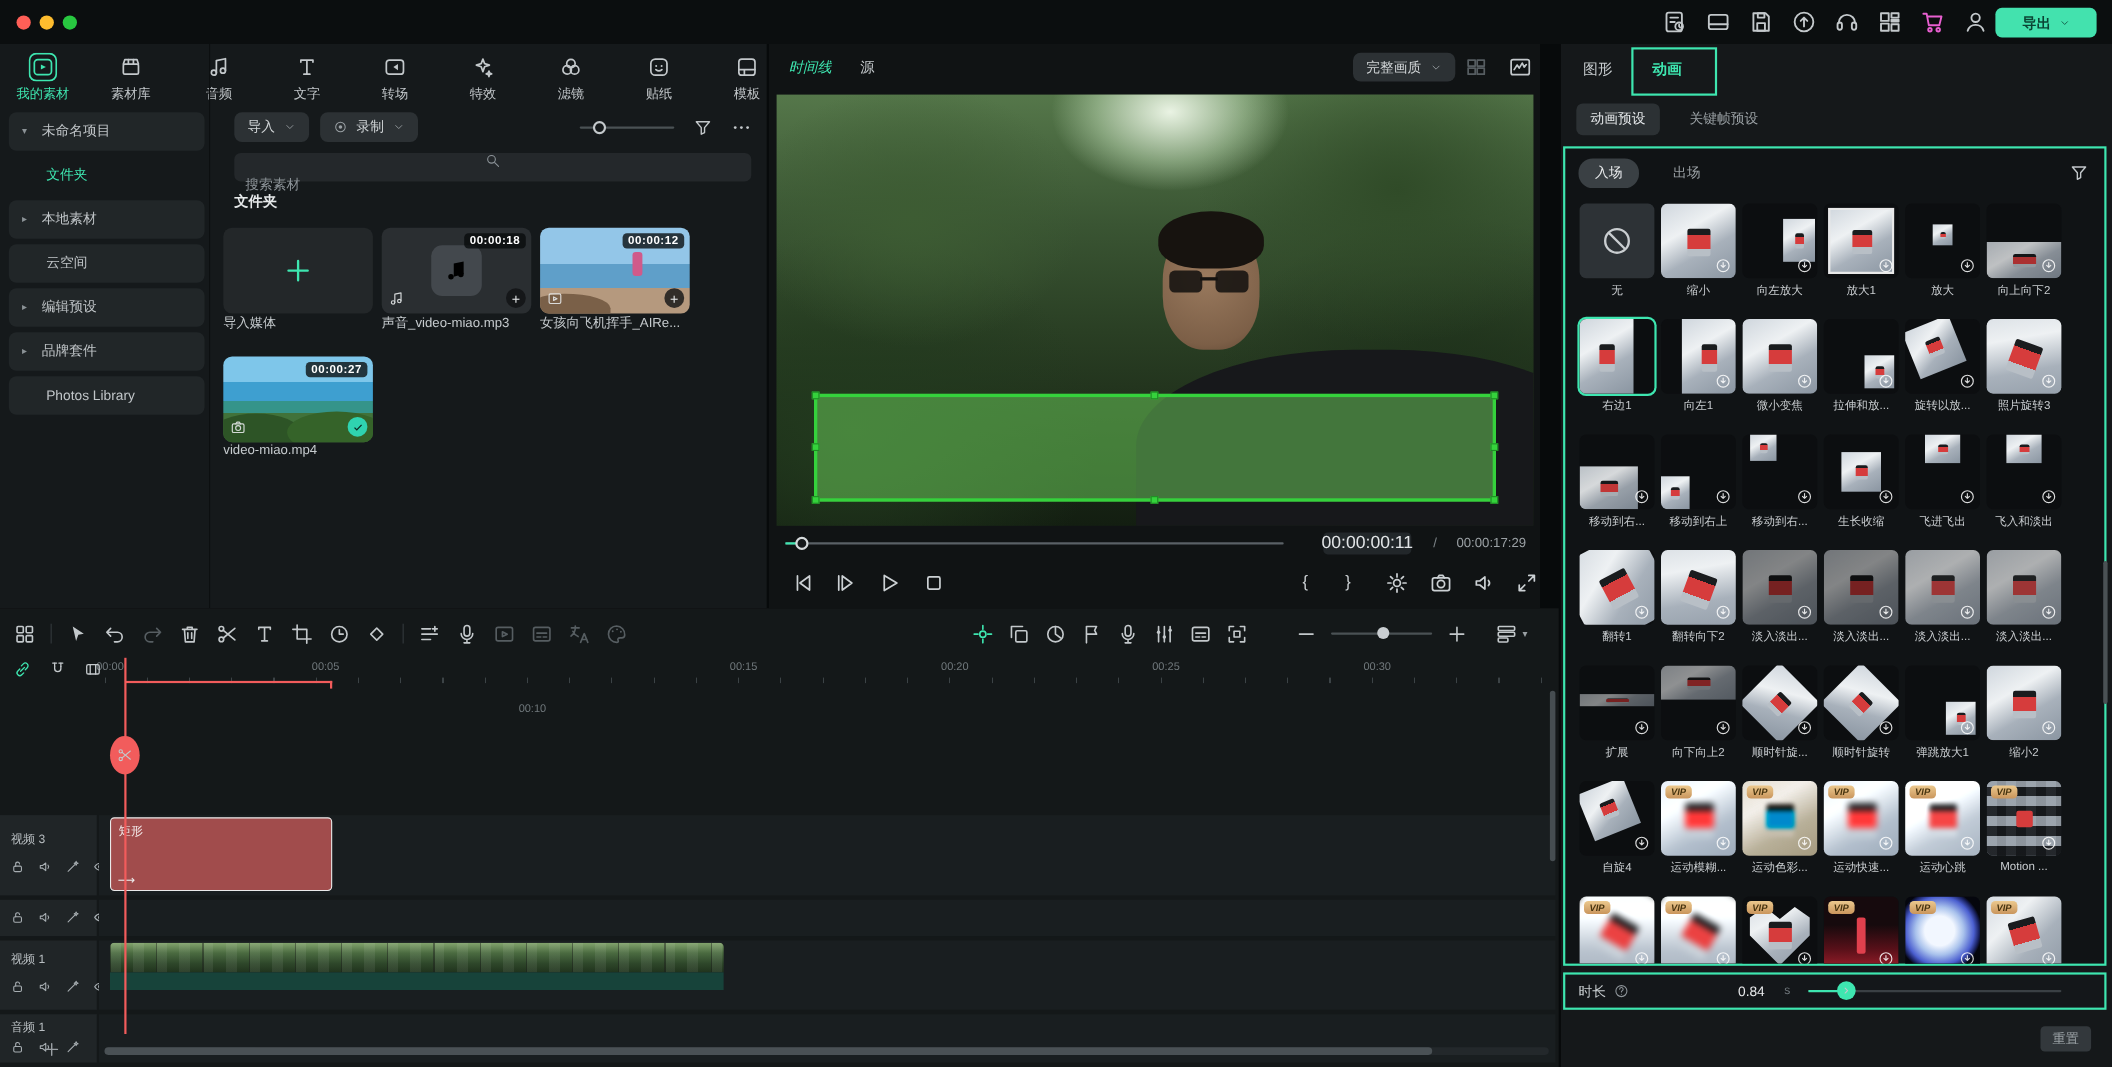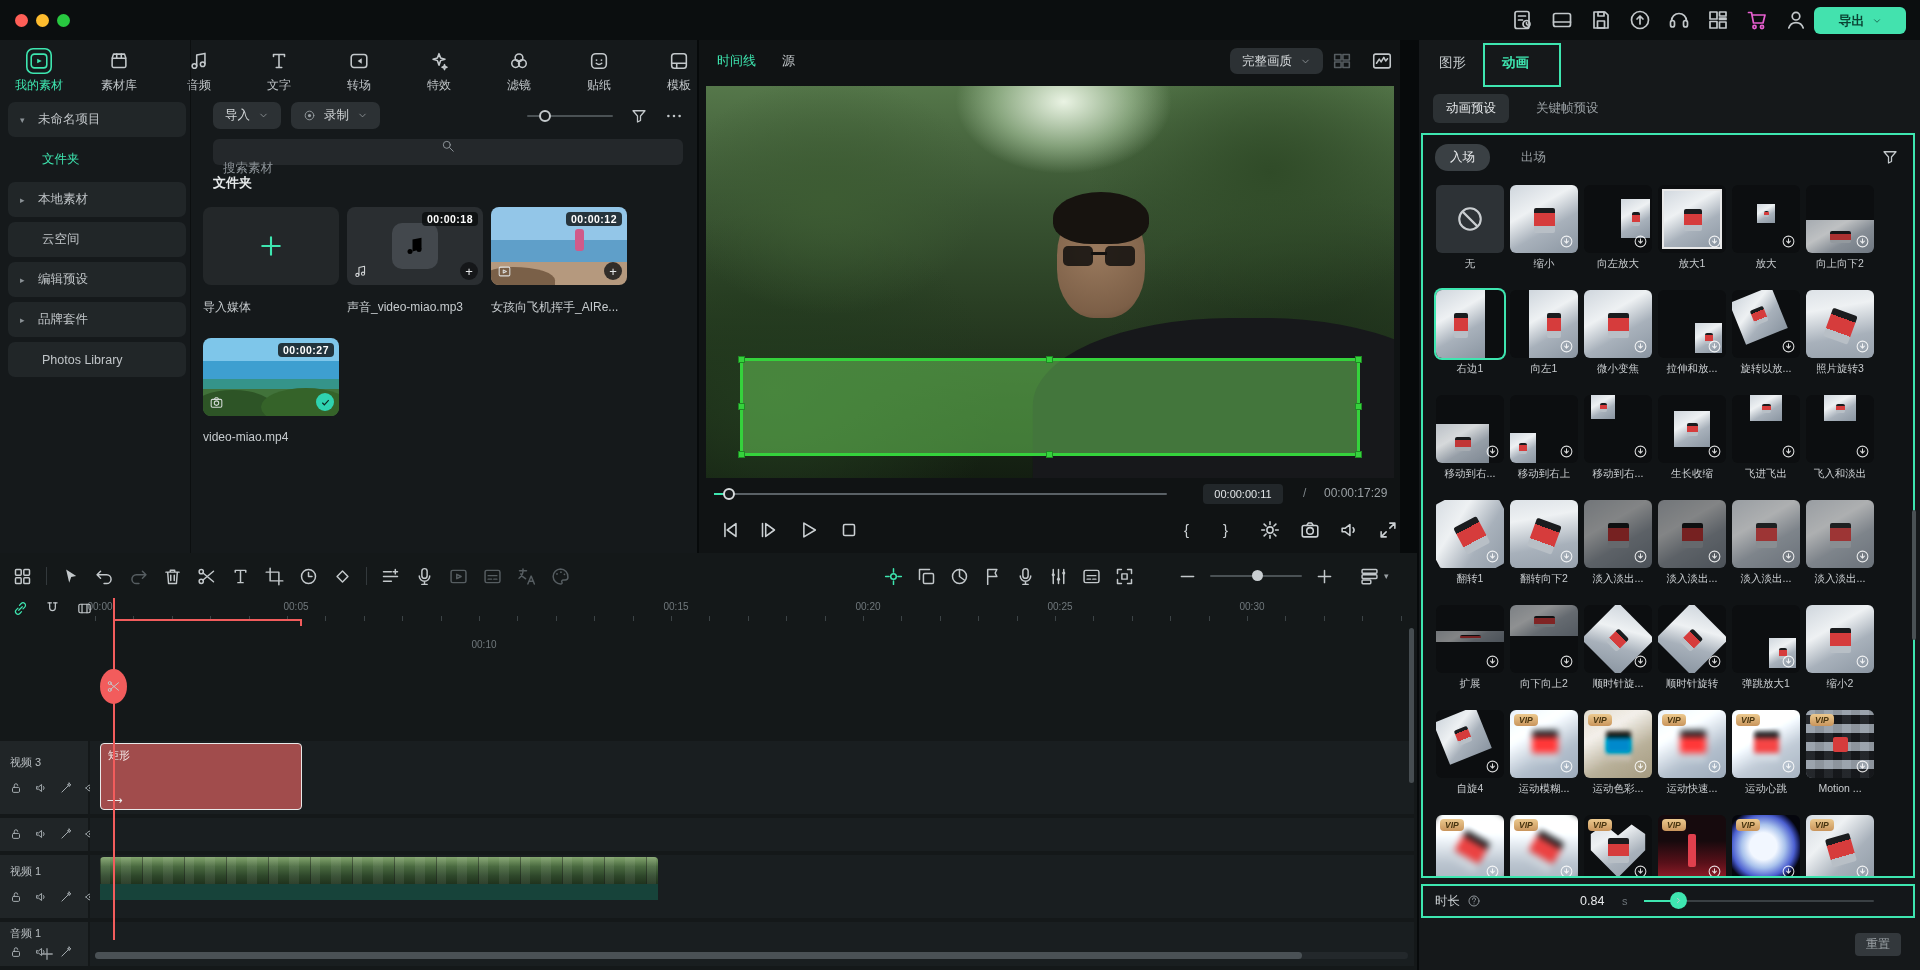--- a/index.html
+++ b/index.html
@@ -50,21 +50,21 @@
     background:#15191b; border:2px solid #c3c8cb; }
   #search-box { position:absolute; left:22px; top:99px; right:14px; height:26px; background:#24282b;
     border-radius:6px; display:flex; align-items:center; padding:0 10px; gap:8px;flex-direction:column; }
   #search-box .ic { width:14px; height:14px; color:#8d9499; }
   #search-box input { background:transparent; border:none; outline:none; color:#c6cbce; font-size:12.5px; width:100%; }
   #search-box input::placeholder { color:#8d9499; }
   #media-section { position:absolute; left:22px; top:134px; font-size:13px; font-weight:bold; color:#e6e9ea; }
   #media-grid { position:absolute; left:12px; top:167px; width:470px; display:flex; flex-wrap:wrap; gap:22px 8px; }
   .m-item { width:136px; }
   .m-tile { position:relative; width:136px; height:78px; border-radius:8px; background:#232729; overflow:hidden; }
-  .m-label { margin-top:14px; font-size:12px; color:#c6cbce; white-space:nowrap; overflow:hidden; text-overflow:ellipsis; }
+  .m-label { margin-top:0; font-size:12px; color:#c6cbce; white-space:nowrap; overflow:hidden; text-overflow:ellipsis; }
   .m-dur { position:absolute; right:5px; top:5px; background:rgba(8,10,11,.78); color:#fff; font-size:10.5px;
     font-weight:bold; border-radius:4px; padding:1px 5px; letter-spacing:.5px; }
   .m-addplus { position:absolute; right:5px; bottom:5px; width:18px; height:18px; border-radius:50%;
     background:rgba(16,18,20,.8); color:#e6e9ea; font-size:13px; display:flex; align-items:center; justify-content:center; }
   .m-check { position:absolute; right:5px; bottom:5px; width:18px; height:18px; border-radius:50%;
     background:#2fd3b0; display:flex; align-items:center; justify-content:center; }
   .m-check svg { width:11px; height:11px; stroke:#0c2a22; stroke-width:2.6; fill:none; }
   .m-kind { position:absolute; left:6px; bottom:6px; width:15px; height:15px; color:#e6e9ea; opacity:.9; }
   .art-add { display:flex; align-items:center; justify-content:center; }
   .art-add .ic { width:30px; height:30px; color:#3ee6b0; stroke-width:1.4; }
@@ -75,21 +75,21 @@
   .art-girl { background:linear-gradient(180deg,#93c6e8 0 42%,#5f9fc9 42% 70%,#b5997e 70% 100%); }
   .art-girl .figure { position:absolute; left:62%; top:28%; width:9px; height:22px; background:#d05a8a; border-radius:3px; }
   .art-girl .rock { position:absolute; left:-6px; bottom:-4px; width:70px; height:22px; background:#7a6048; border-radius:40% 60% 0 0; }
   .art-beach { background:linear-gradient(180deg,#7ec6ea 0 30%,#3e9fd0 30% 52%,#35948a 52% 66%,#41723a 66% 100%); }
   .art-beach .fol1 { position:absolute; left:-10px; bottom:-8px; width:80px; height:34px; background:#2d5426; border-radius:50%; }
   .art-beach .fol2 { position:absolute; right:-12px; bottom:-10px; width:90px; height:38px; background:#356329; border-radius:50%; }
 
   
   #preview-panel { position:absolute; left:699px; top:40px; width:701px; height:513px; background:#101314; }
   #pv-tabs { position:absolute; left:18px; top:12px; display:flex; gap:26px; font-size:13px; }
-  #pv-tabs .on { color:#3ee6b0; }
+  #pv-tabs .on { color:#3ee6b0;font-style:italic; }
   #pv-quality { position:absolute; left:531px; top:8px; height:26px; }
   #pv-hdr-icons { position:absolute; left:632px; top:10px; display:flex; gap:18px; }
   #pv-hdr-icons .ic { width:22px; height:22px; }
   #video { position:absolute; left:7px; top:46px; width:688px; height:392px; overflow:hidden; background:
     radial-gradient(ellipse 150px 100px at 52% 4%, rgba(242,250,236,.95), rgba(205,232,195,.45) 45%, transparent 72%),
     radial-gradient(ellipse 220px 170px at 18% 28%, #3d5c33, transparent 70%),
     radial-gradient(ellipse 260px 200px at 82% 22%, #304b28, transparent 70%),
     radial-gradient(ellipse 300px 240px at 10% 78%, #223a1e, transparent 75%),
     radial-gradient(ellipse 280px 230px at 88% 72%, #1d301a, transparent 75%),
     linear-gradient(180deg,#55774a 0%,#3a5533 30%,#2a3f24 55%,#1c2b18 80%,#131e11 100%); }
@@ -103,21 +103,21 @@
   #glass-bridge { position:absolute; left:34px; top:50px; width:16px; height:3px; background:#141210; }
   #overlay-rect { position:absolute; left:5%; top:69.5%; width:90%; height:25%;
     background:rgba(104,196,88,.55); border:3px solid #35d23c; }
   .hdl { position:absolute; width:7px; height:7px; background:#35d23c; border:1px solid #1f8a24; }
   #scrub-row { position:absolute; left:0; top:444px; width:701px; height:20px; }
   #scrub-line { position:absolute; left:15px; top:9px; width:453px; height:2px; background:#5a6166; border-radius:2px; }
   #scrub-played { position:absolute; left:0; top:0; width:15px; height:2px; background:#3ee6b0; }
   #scrub-knob { position:absolute; left:9px; top:-5px; width:12px; height:12px; border-radius:50%;
     background:#16191b; border:2px solid #d6dadc; }
   #tc-current { position:absolute; left:504px; top:0; width:80px; height:20px; background:#22272a; border-radius:4px;
-    color:#e2e5e7; font-size:11px; display:flex; align-items:center; justify-content:center; }
+    color:#e2e5e7; font-size:16px; display:flex; align-items:center; justify-content:center; }
   #tc-sep { position:absolute; left:604px; top:2px; color:#7d8488; font-size:12px; }
   #tc-total { position:absolute; left:625px; top:2px; color:#9aa0a4; font-size:12px; }
   #transport { position:absolute; left:0; top:474px; width:701px; height:34px; }
   #transport .ic { position:absolute; width:22px; height:22px; top:5px; color:#ccd1d4; }
   .brace { position:absolute; top:7px; font-size:15px; color:#ccd1d4; }
 
   
   #right-panel { position:absolute; left:1419px; top:40px; width:501px; height:930px; background:#15181a; }
   #rp-tabs { position:absolute; left:20px; top:14px; display:flex; gap:40px; font-size:13.5px; }
   #rp-tab-anim-box { position:absolute; left:64px; top:3px; width:78px; height:44px; border:2px solid #3ee6b0; }

